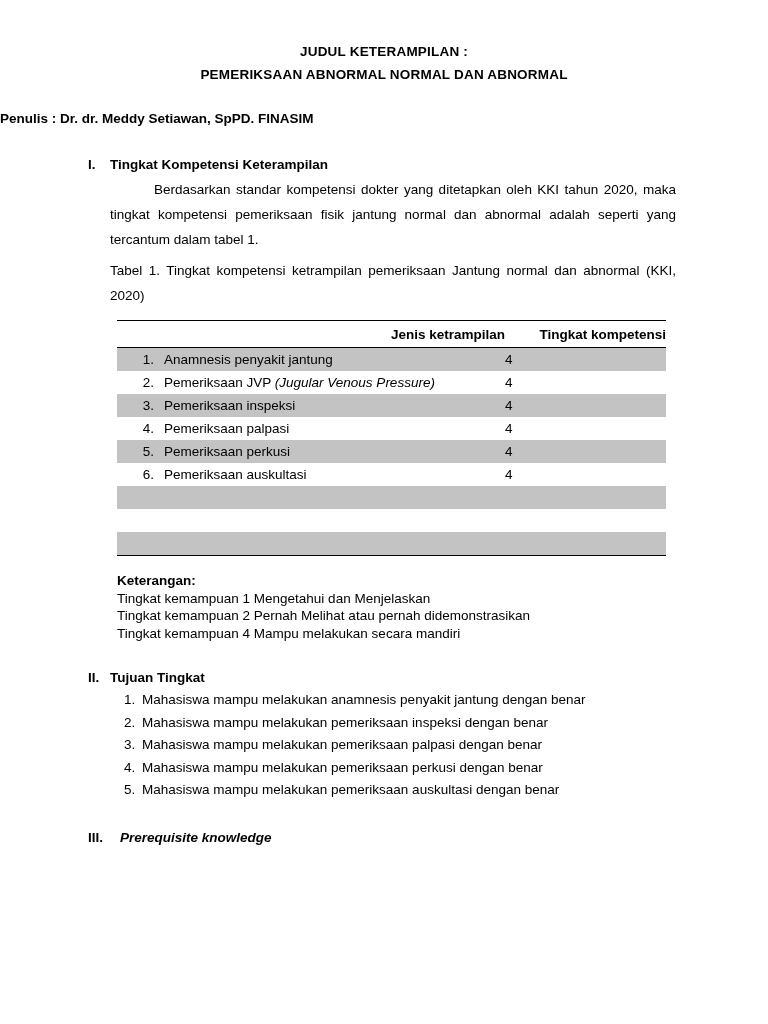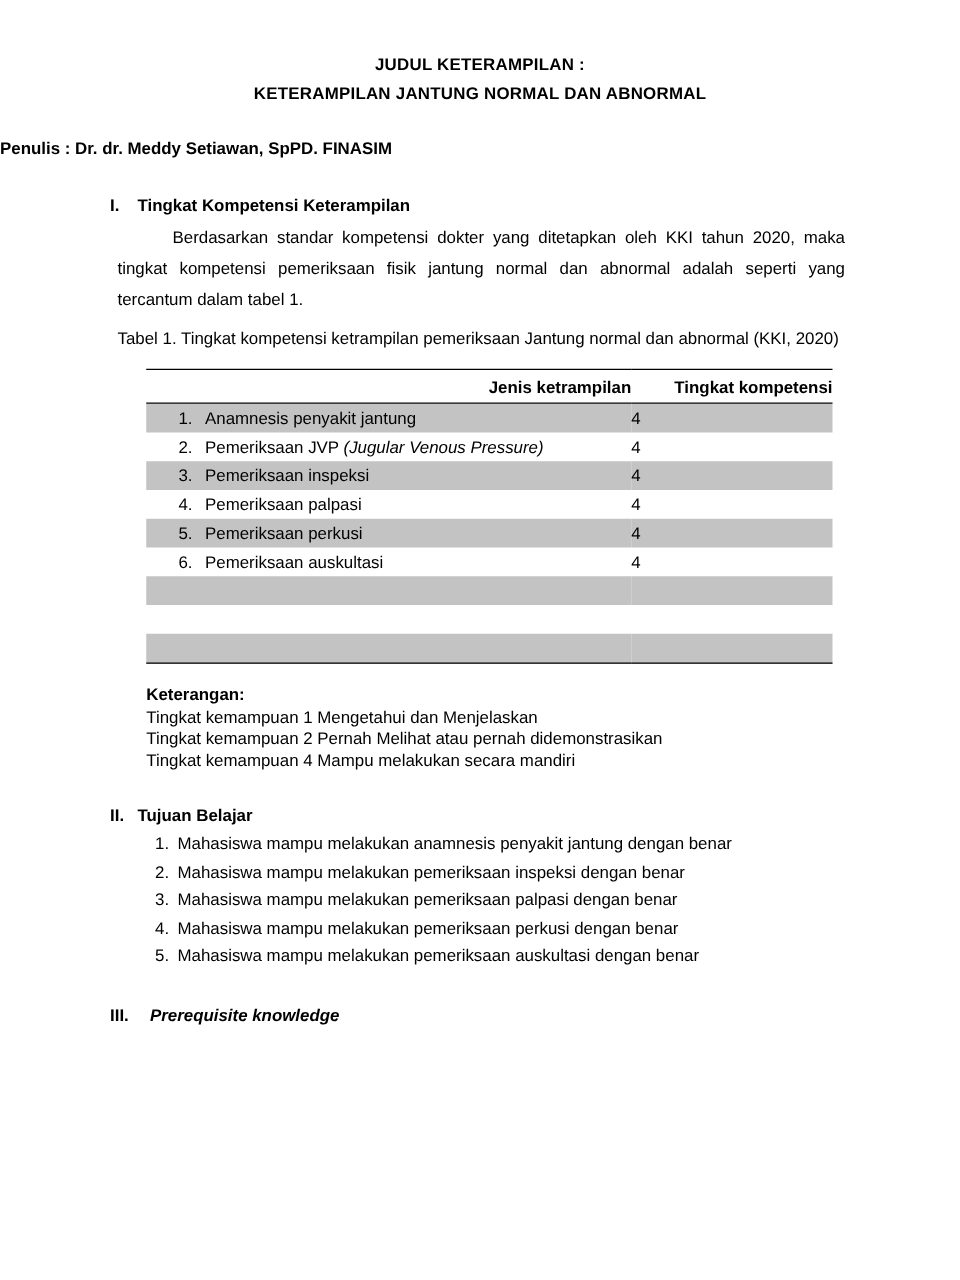--- a/index.html
+++ b/index.html
@@ -66,21 +66,21 @@
   .section-title-italic {
     font-style: italic;
   }
 
   
   .para {
     font-size: 13.5px;
     line-height: 25px;
     text-align: justify;
     margin-top: 5px;
-    margin-left: 6px;
+    margin-left: 22px;
   }
   .para.indent-first {
     text-indent: 44px;
   }
   .para.tight {
     margin-top: 6px;
     text-indent: 0;
   }
 
   
@@ -172,21 +172,21 @@
   }
   .num-item .t { flex: 1 1 auto; }
 </style>
 </head>
 <body>
 
 <div class="page">
 
   <div class="title-block">
     <div class="title-line">JUDUL KETERAMPILAN :</div>
-    <div class="title-line">KETERAMPILAN JANTUNG NORMAL DAN ABNORMAL</div>
+    <div class="title-line">PEMERIKSAAN ABNORMAL NORMAL DAN ABNORMAL</div>
     <div class="author-line">Penulis : Dr. dr. Meddy Setiawan, SpPD. FINASIM</div>
   </div>
 
   <div class="content">
 
     <div class="section-head">
       <span class="section-num">I.</span>
       <span>Tingkat Kompetensi Keterampilan</span>
     </div>
 
@@ -281,21 +281,21 @@
       <div class="keterangan-title">Keterangan:</div>
       <div id="keterangan-lines">
           <div>Tingkat kemampuan 1 Mengetahui dan Menjelaskan</div>
           <div>Tingkat kemampuan 2 Pernah Melihat atau pernah didemonstrasikan</div>
           <div>Tingkat kemampuan 4 Mampu melakukan secara mandiri</div>
         </div>
     </div>
 
     <div class="section-head">
       <span class="section-num">II.</span>
-      <span>Tujuan Belajar</span>
+      <span>Tujuan Tingkat</span>
     </div>
     <div class="num-list" id="tujuan-list">
         <div class="num-item">
           <span class="n">1.</span>
           <span class="t">Mahasiswa mampu melakukan anamnesis penyakit jantung dengan benar</span>
         </div>
         <div class="num-item">
           <span class="n">2.</span>
           <span class="t">Mahasiswa mampu melakukan pemeriksaan inspeksi dengan benar</span>
         </div>

